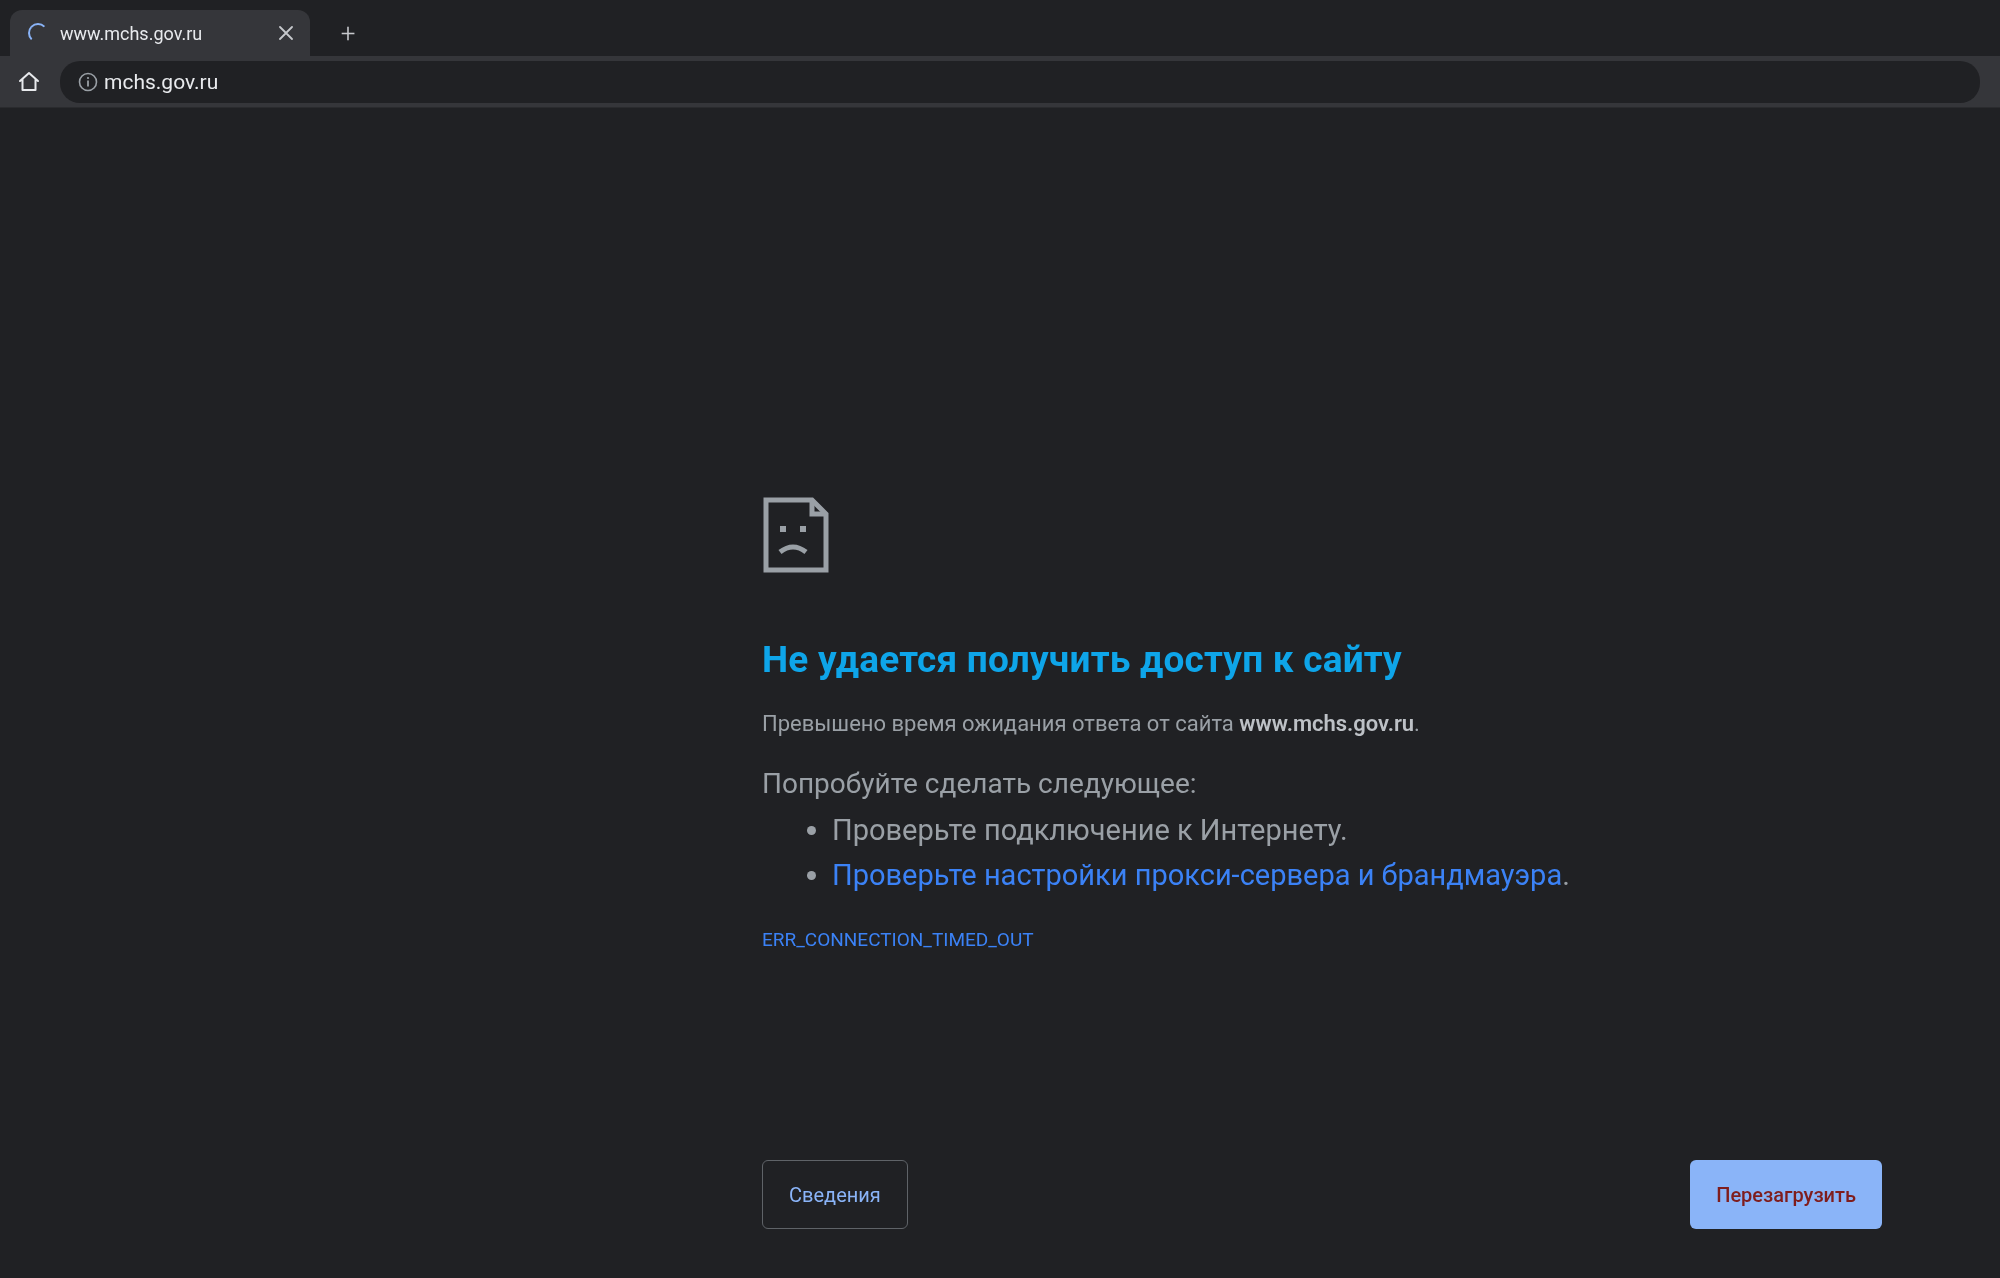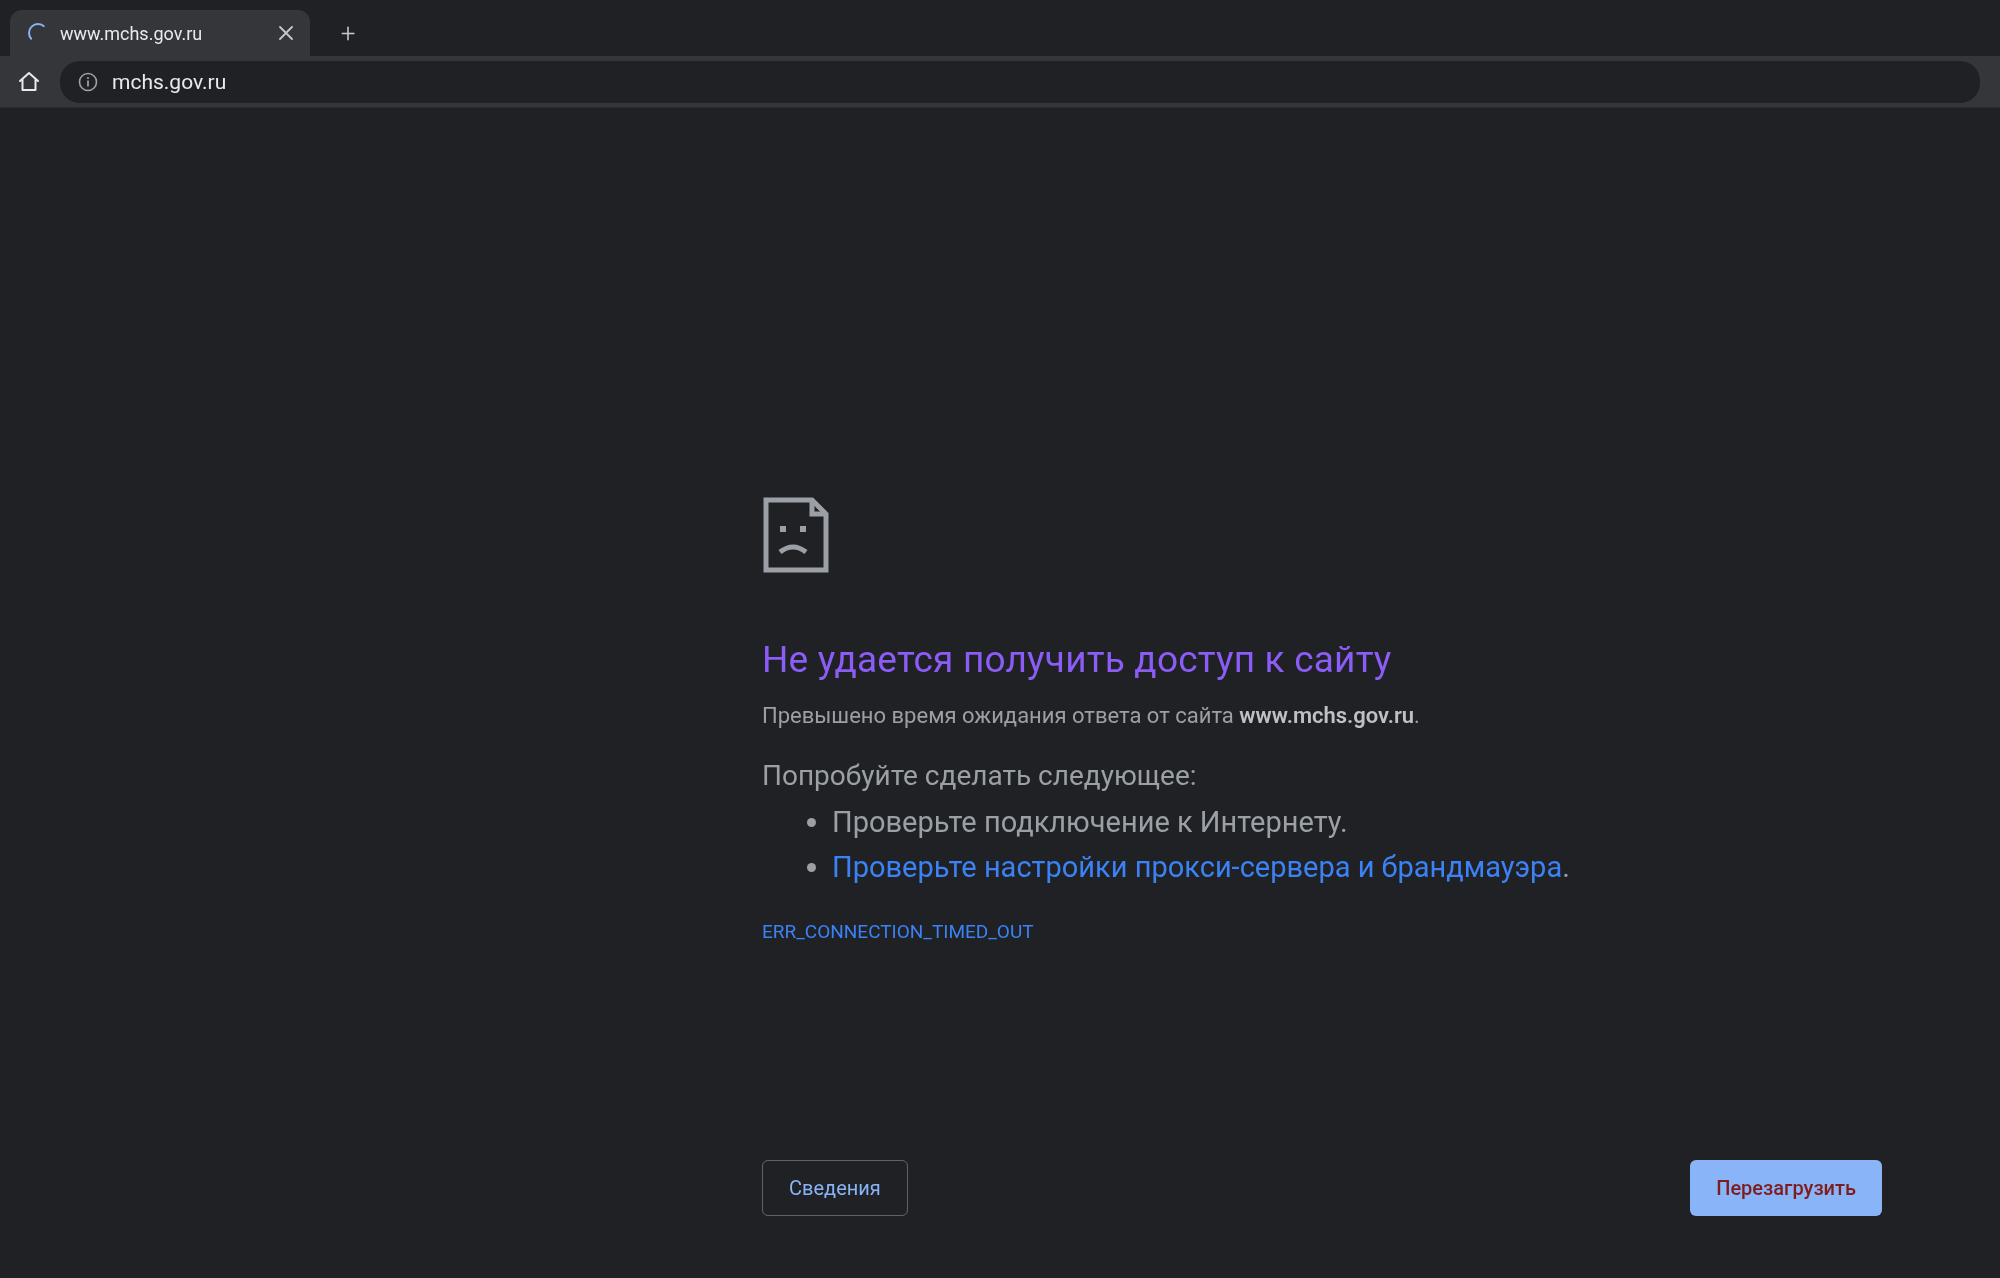--- a/index.html
+++ b/index.html
@@ -74,21 +74,21 @@
     cursor:pointer;
   }
   .omnibox {
     flex:1;
     height: 42px;
     background: #202124;
     border-radius: 20px;
     display:flex;
     align-items:center;
     padding: 0 18px;
-    gap: 14px;
+    gap: 6px;
     max-width: 1920px;
   }
   .omnibox-info {
     width:20px; height:20px;
     display:flex; align-items:center; justify-content:center;
   }
   .omnibox-url {
     color:#e8eaed;
     font-size: 21px;
   }
@@ -103,23 +103,23 @@
     left: 762px;
     top: 388px;
     width: 870px;
     color:#9aa0a6;
   }
   .sad-icon {
     margin-bottom: 60px;
   }
   .error-title {
     font-size: 37px;
-    font-weight: 400;
-    color:#8b5cf6;
-    margin-bottom: 18px;
+    font-weight: 700;
+    color:#0ea5e9;
+    margin-bottom: 26px;
     letter-spacing:0.2px;
   }
   .error-msg {
     font-size: 22px;
     line-height: 1.55;
     margin-bottom: 26px;
     margin-top: 8px;
   }
   .error-msg b { color:#bdc1c6; font-weight:600; }
   .suggest-intro {
@@ -141,21 +141,21 @@
   .buttons {
     position:absolute;
     left:762px;
     top: 1052px;
     width: 1120px;
     display:flex;
     justify-content:space-between;
     align-items:center;
   }
   .btn {
-    height: 56px;
+    height: 69px;
     border-radius: 6px;
     font-size: 20px;
     padding: 0 26px;
     display:flex;
     align-items:center;
     cursor:pointer;
     user-select:none;
   }
   .btn-outline {
     border:1px solid #5f6368;

